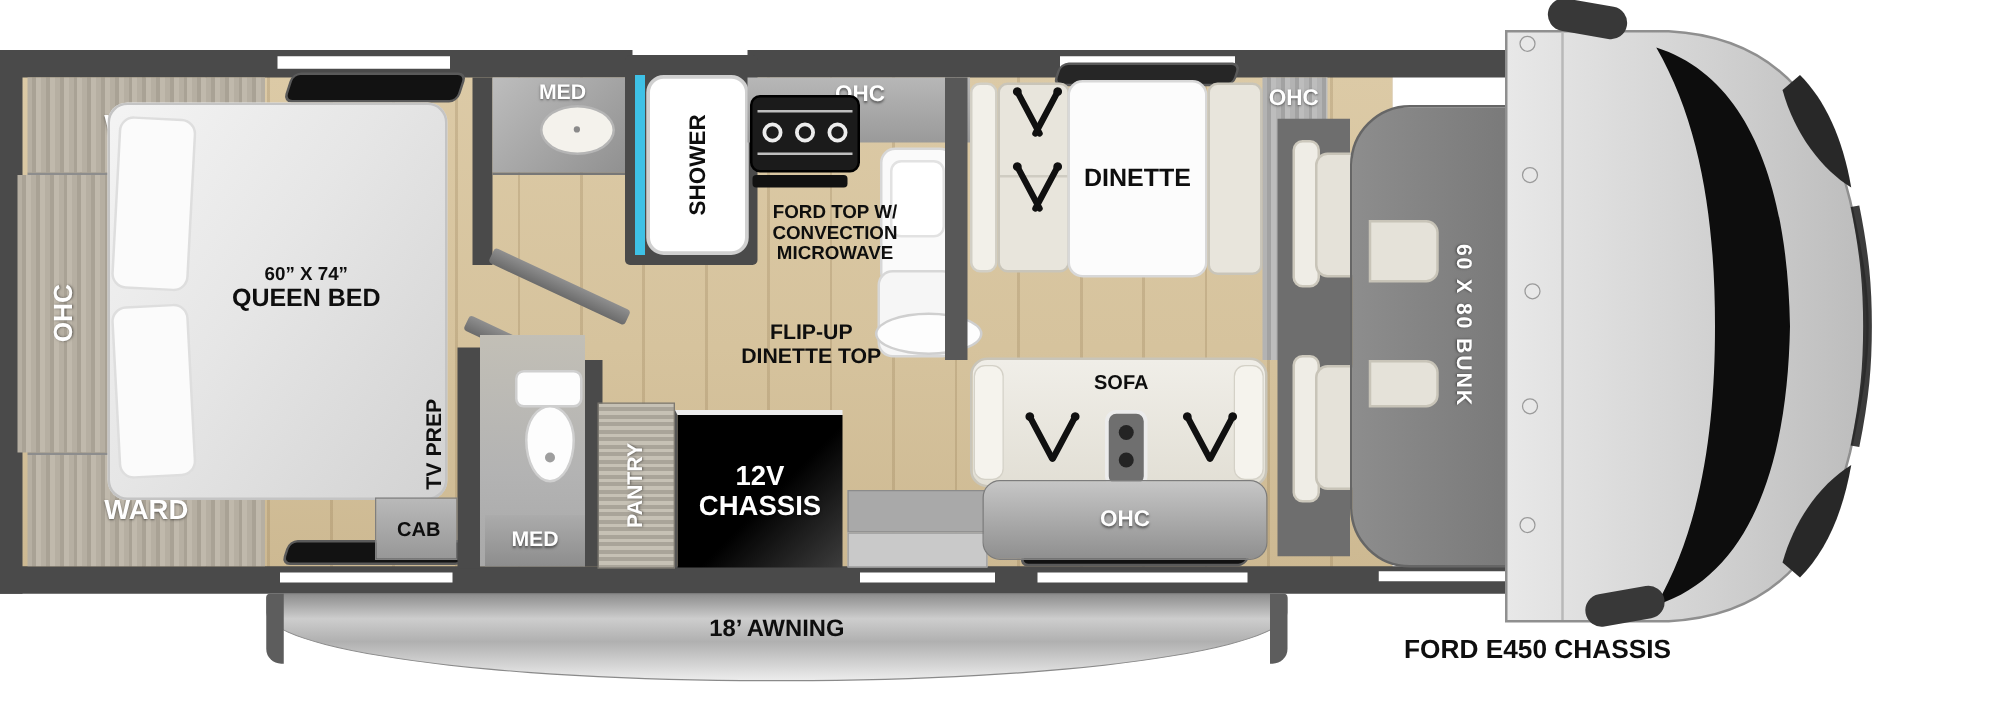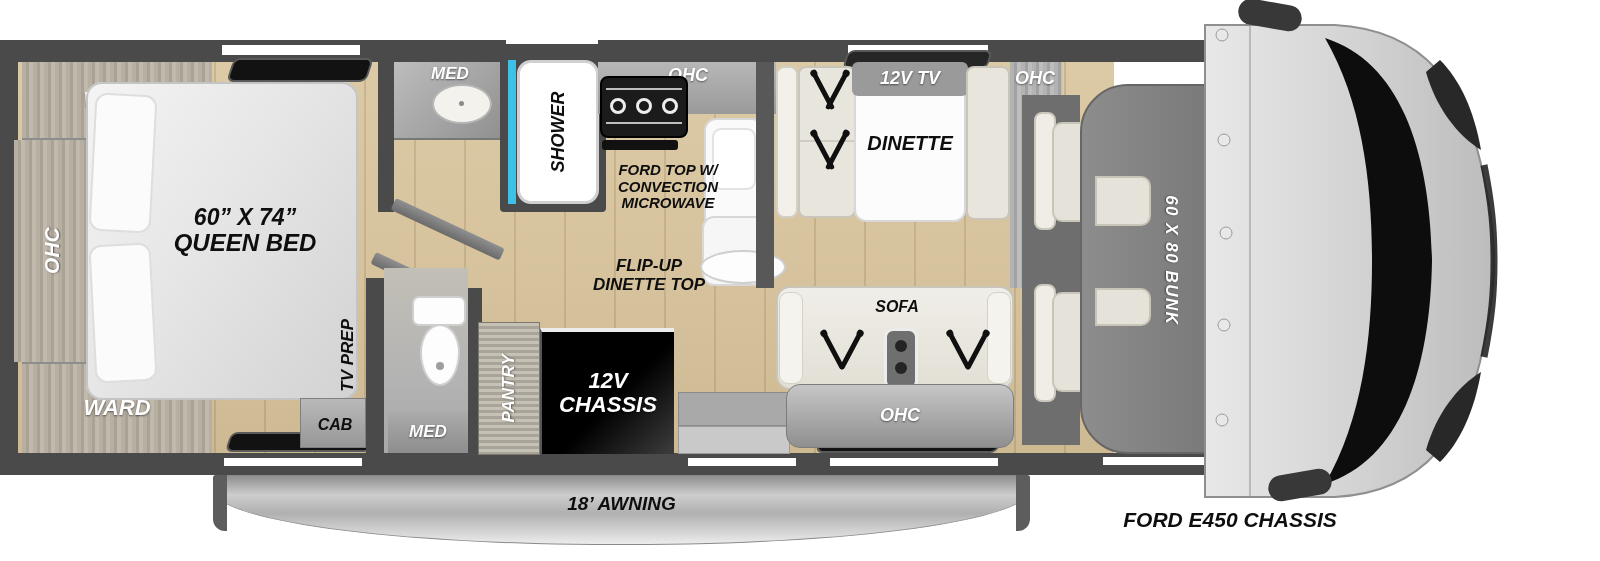--- a/index.html
+++ b/index.html
@@ -2,21 +2,21 @@
 <html><head>
 <meta charset="utf-8">
 <style>
   html,body{margin:0;padding:0;background:#fff;}
   #stage{position:relative;width:1600px;height:561px;background:#fff;overflow:hidden;
          font-family:"Liberation Sans","DejaVu Sans",sans-serif;}
   .abs{position:absolute;box-sizing:border-box;}
   .lbl{font-family:"Liberation Sans","DejaVu Sans",sans-serif;font-weight:700;white-space:nowrap;line-height:1.1;}
   .w{color:#fff;text-shadow:0 1px 2px rgba(0,0,0,.5);}
   .b{color:#0e0e0e;}
-  .cx{display:flex;align-items:center;justify-content:center;text-align:center;font-style:italic;}
+  .cx{display:flex;align-items:center;justify-content:center;text-align:center;}
   .wall{background:#4a4a4a;}
   .floor{background:
      repeating-linear-gradient(90deg, rgba(125,98,58,.20) 0 2px, rgba(0,0,0,0) 2px 50px),
      linear-gradient(180deg,#dccaa6 0%,#d6c39d 55%,#cdb992 100%);}
   .grain{background:repeating-linear-gradient(90deg,#b6afa2 0 4px,#a9a295 4px 7px,#c0b9ac 7px 11px);}
   .grainGray{background:repeating-linear-gradient(90deg,#b3b3b3 0 4px,#a2a2a2 4px 7px,#bdbdbd 7px 11px);}
   .cream{background:#e8e5dc;border:2px solid #c9c5b9;}
   .winblk{background:#121212;border:2px solid #5a5a5a;border-radius:7px;transform:skewX(-18deg);}
   .belt{position:absolute;width:42px;height:5px;background:#101010;border-radius:3px;}
   .belt::after{content:"";position:absolute;width:7px;height:7px;border-radius:50%;background:#101010;left:-2px;top:-1px;}
@@ -51,22 +51,22 @@
     <span class="lbl w" style="font-size:21px;transform:rotate(-90deg);">OHC</span>
   </div>
   <div class="abs grain cx" style="left:22px;top:362px;width:190px;height:91px;border-top:2px solid #8d8d8d;">
     <span class="lbl w" style="font-size:22px;">WARD</span>
   </div>
 
   <div class="abs" style="left:86px;top:82px;width:272px;height:318px;border-radius:16px;background:linear-gradient(125deg,#f4f4f4 0%,#e6e6e6 45%,#d2d2d2 100%);box-shadow:0 0 0 2px #c4c4c4 inset;"></div>
   <div class="abs" style="left:92px;top:94px;width:62px;height:138px;background:#fbfbfb;border:2px solid #dedede;border-radius:12px;transform:rotate(3deg);"></div>
   <div class="abs" style="left:92px;top:244px;width:62px;height:138px;background:#fbfbfb;border:2px solid #dedede;border-radius:12px;transform:rotate(-3deg);"></div>
   <div class="abs cx" style="left:150px;top:203px;width:190px;height:56px;flex-direction:column;">
-    <span class="lbl b" style="font-size:23px;">60” X 74”</span>
-    <span class="lbl b" style="font-size:24px;">QUEEN BED</span>
+    <span class="lbl b" style="font-size:15px;">60” X 74”</span>
+    <span class="lbl b" style="font-size:20px;">QUEEN BED</span>
   </div>
 
   <div class="abs wall" style="left:366px;top:278px;width:18px;height:177px;"></div>
   <div class="abs cx" style="left:326px;top:290px;width:44px;height:130px;">
     <span class="lbl b" style="font-size:17px;transform:rotate(-90deg);">TV PREP</span>
   </div>
   <div class="abs" style="left:300px;top:398px;width:66px;height:50px;background:linear-gradient(180deg,#b9b9b9,#979797);border:1px solid #7f7f7f;"></div>
   <div class="abs cx" style="left:306px;top:414px;width:58px;height:22px;">
     <span class="lbl b" style="font-size:16px;">CAB</span>
   </div>
@@ -142,23 +142,20 @@
   <div class="abs" style="left:776px;top:66px;width:22px;height:152px;background:#f2f0e9;border:2px solid #d2cfc5;border-radius:8px;"></div>
   <div class="abs cream" style="left:798px;top:66px;width:58px;height:152px;border-radius:8px;"></div>
   <div class="abs" style="left:800px;top:140px;width:54px;height:2px;background:#cfccc2;"></div>
 
   <div class="belt" style="left:802px;top:88px;transform:rotate(62deg);"></div>
   <div class="belt" style="left:816px;top:88px;transform:rotate(118deg);"></div>
   <div class="belt" style="left:802px;top:148px;transform:rotate(62deg);"></div>
   <div class="belt" style="left:816px;top:148px;transform:rotate(118deg);"></div>
 
   <div class="abs" style="left:854px;top:64px;width:112px;height:158px;background:#fcfcfc;border:2px solid #d8d8d8;border-radius:12px;"></div>
-  <div class="abs cx" style="left:852px;top:62px;width:116px;height:34px;background:#9a9a9a;border-radius:6px;">
-    <span class="lbl w" style="font-size:18px;">12V TV</span>
-  </div>
   <div class="abs cx" style="left:856px;top:130px;width:108px;height:26px;">
     <span class="lbl b" style="font-size:20px;">DINETTE</span>
   </div>
   <div class="abs cream" style="left:966px;top:66px;width:44px;height:154px;border-radius:8px;"></div>
   <div class="abs grainGray" style="left:1010px;top:62px;width:52px;height:226px;"></div>
   <div class="abs cx" style="left:1002px;top:66px;width:66px;height:26px;">
     <span class="lbl w" style="font-size:18px;">OHC</span>
   </div>
 
   <div class="abs cream" style="left:776px;top:286px;width:238px;height:104px;border-radius:14px;background:linear-gradient(180deg,#f0eee8,#e2dfd5);"></div>

